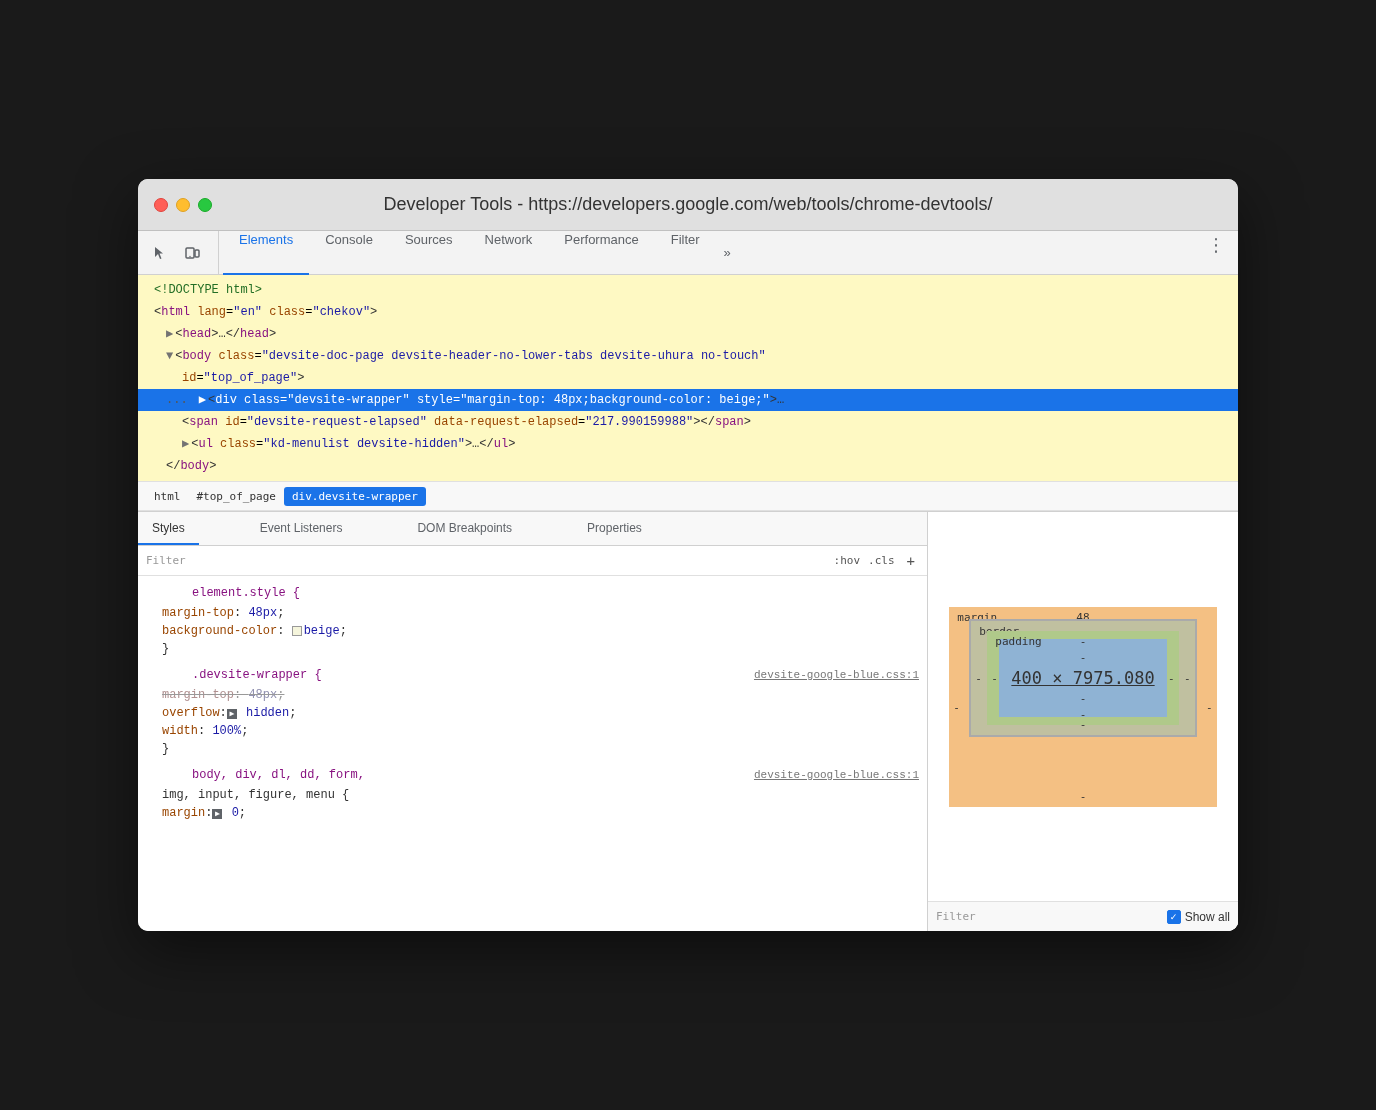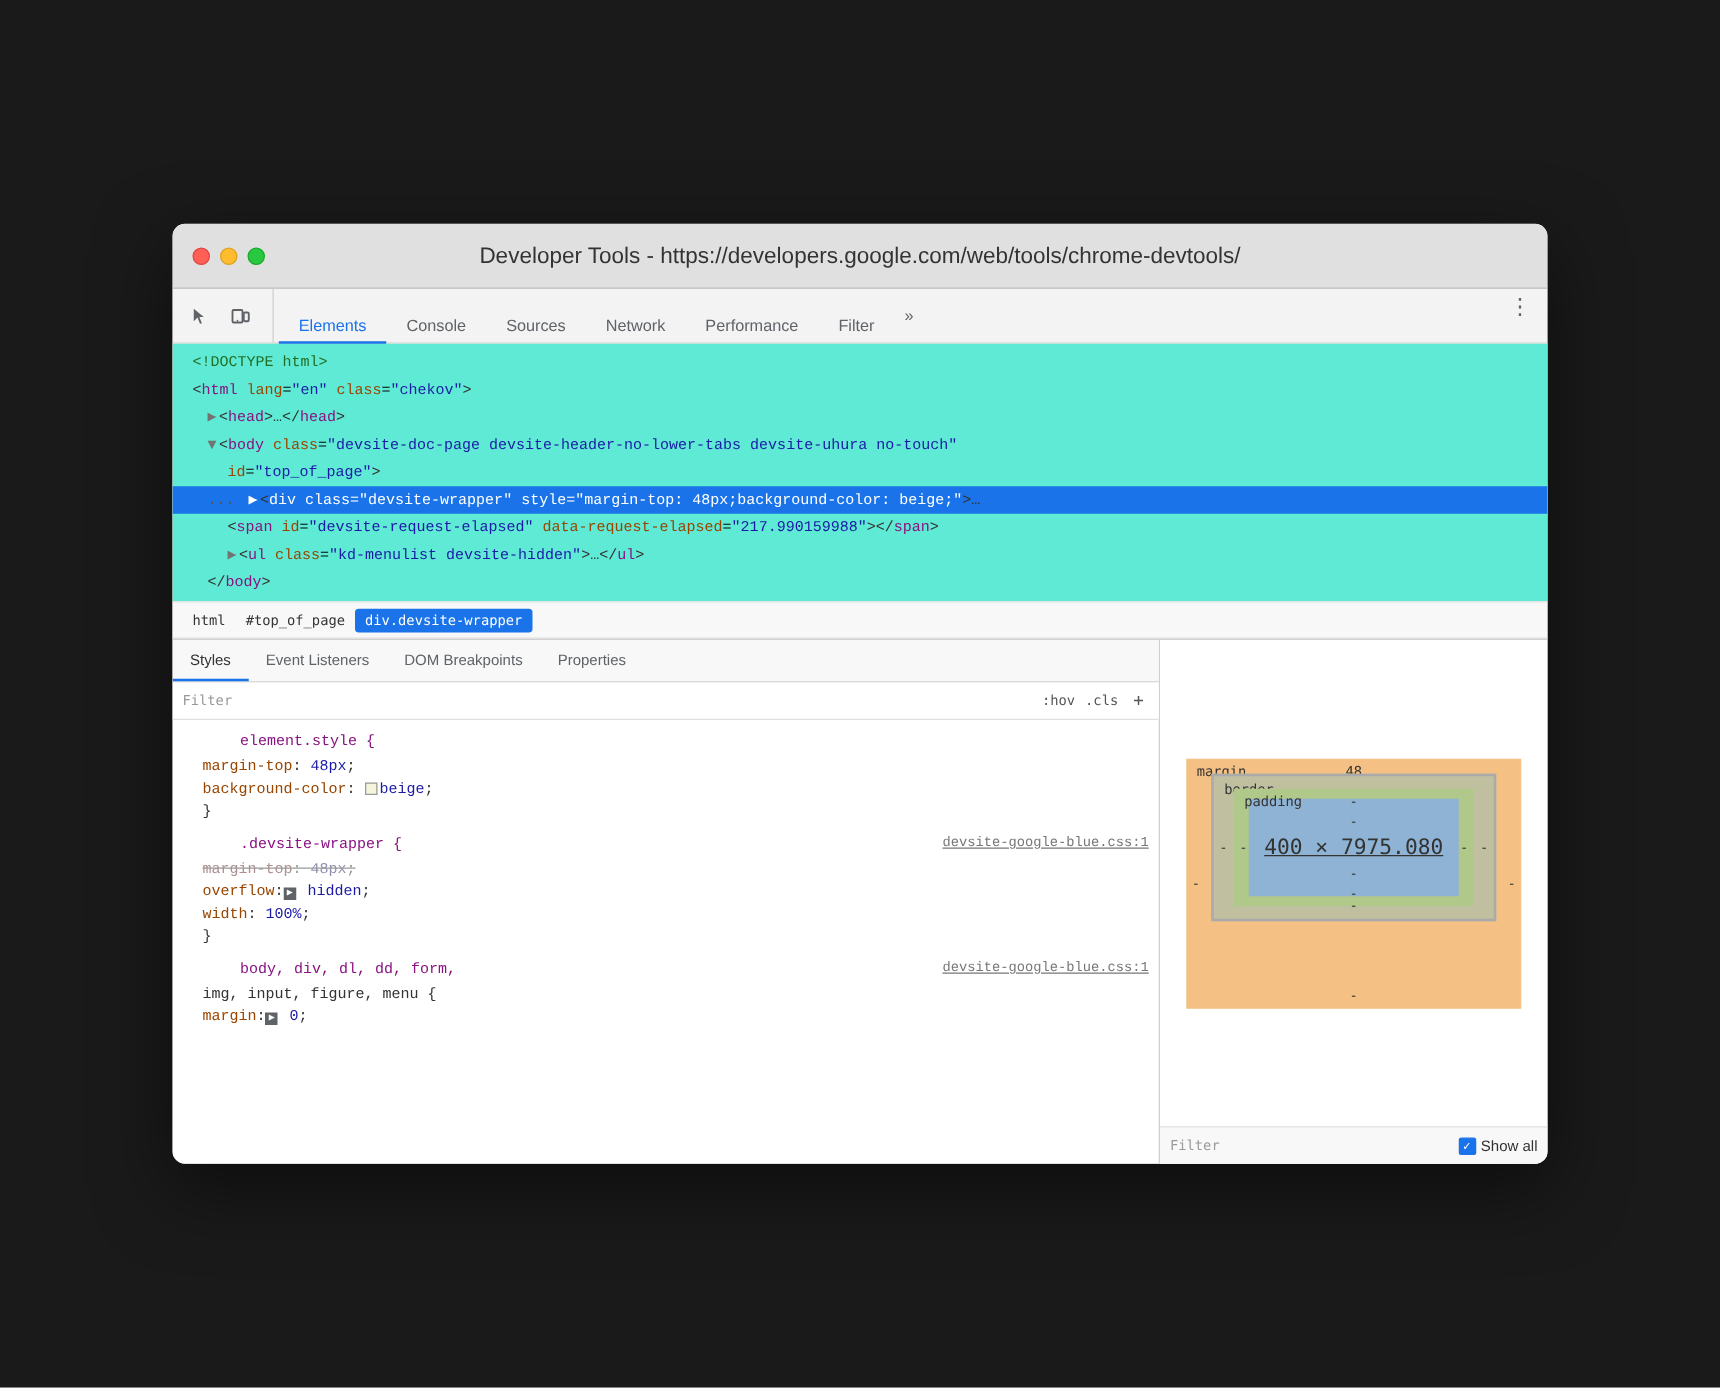--- a/index.html
+++ b/index.html
@@ -78,29 +78,27 @@
       font-size: 16px;
     }
     .devtools-tabs {
       display: flex;
       align-items: stretch;
       flex: 1;
     }
     .devtools-tab {
       padding: 0 16px;
       display: flex;
-      align-items: center;
       font-size: 13px;
       color: #5f6368;
       cursor: pointer;
       border-bottom: 2px solid transparent;
       position: relative;
       top: 1px;
       white-space: nowrap;
-      margin-top: 16px;
     }
     .devtools-tab.active {
       color: #1a73e8;
       border-bottom: 2px solid #1a73e8;
     }
     .devtools-tab-more {
       padding: 0 8px;
       display: flex;
       align-items: center;
       color: #5f6368;
@@ -120,21 +118,21 @@
     }
     
     .devtools-content {
       background: #fff;
     }
     .dom-tree {
       font-family: 'Menlo', 'Monaco', 'Courier New', monospace;
       font-size: 12px;
       line-height: 20px;
       padding: 4px 0;
-      background: #5eead4;
+      background: #fef9c3;
     }
     .dom-line {
       padding: 1px 8px 1px 16px;
       white-space: nowrap;
       overflow: hidden;
       text-overflow: ellipsis;
     }
     .dom-line.selected {
       background: #1a73e8;
       color: #fff;
@@ -193,20 +191,21 @@
       flex-direction: column;
       overflow: hidden;
     }
     
     .sub-tabs {
       display: flex;
       align-items: stretch;
       height: 34px;
       border-bottom: 1px solid #d0d0d0;
       background: #f8f8f8;
+      gap: 47px;
     }
     .sub-tab {
       padding: 0 14px;
       display: flex;
       align-items: center;
       font-size: 12px;
       color: #5f6368;
       cursor: pointer;
       border-bottom: 2px solid transparent;
       white-space: nowrap;

